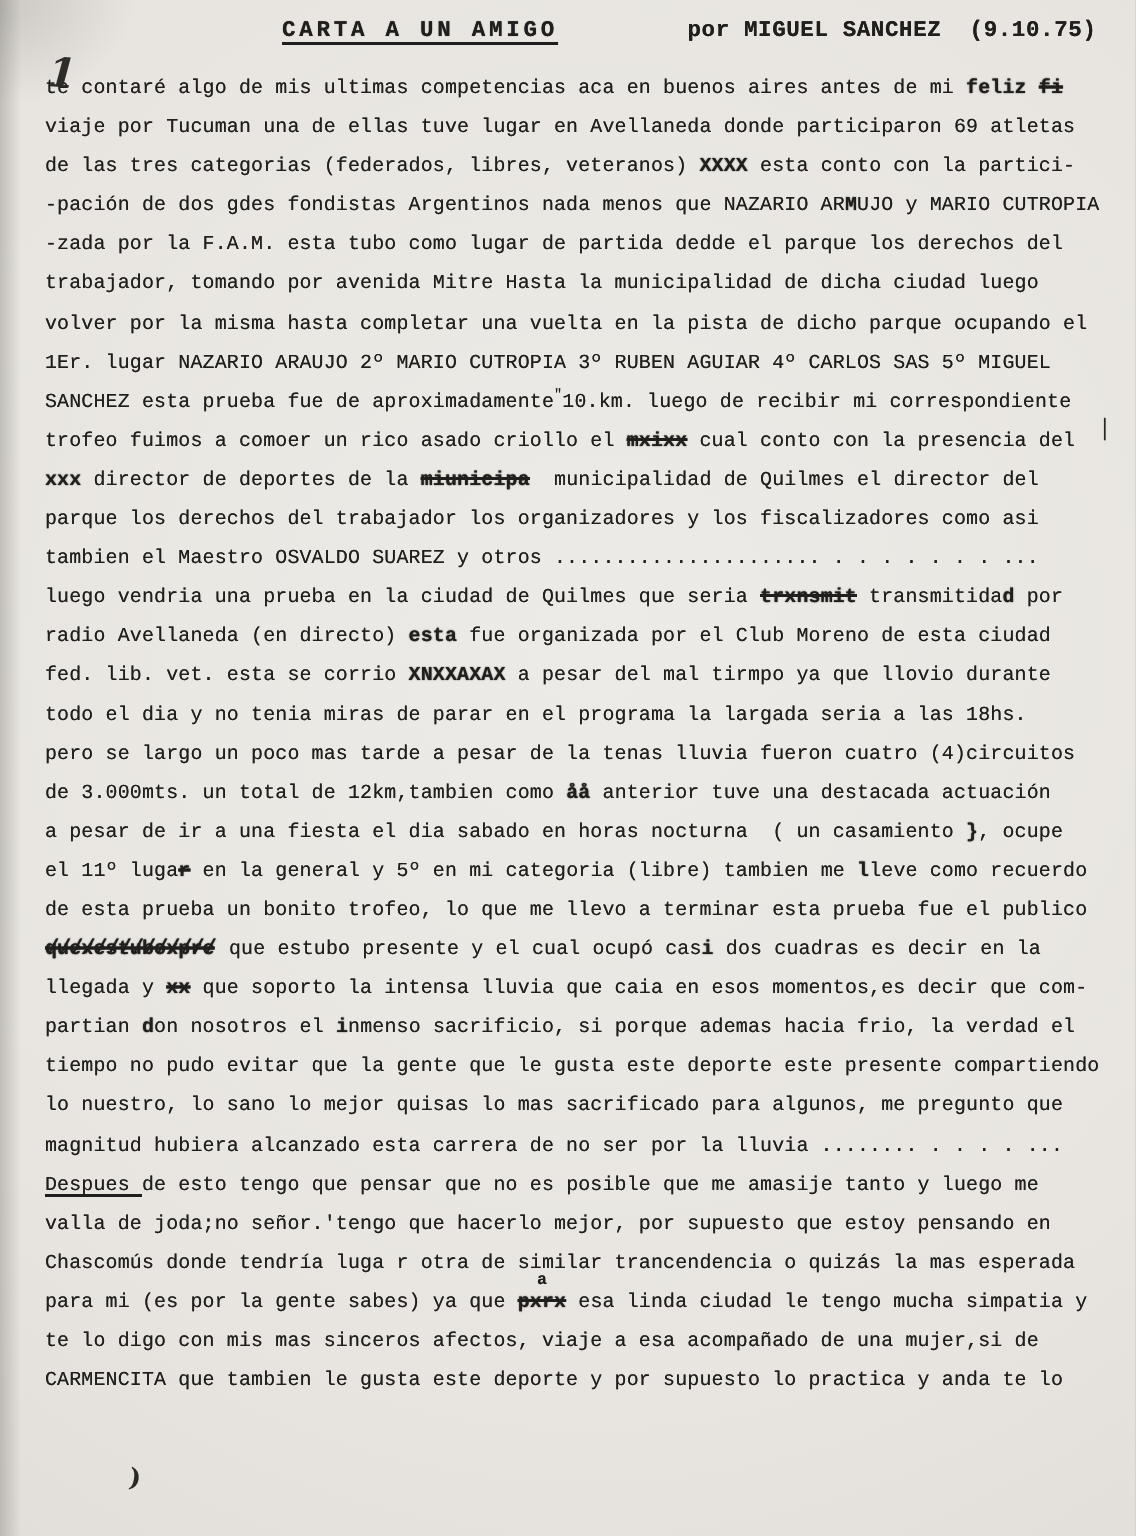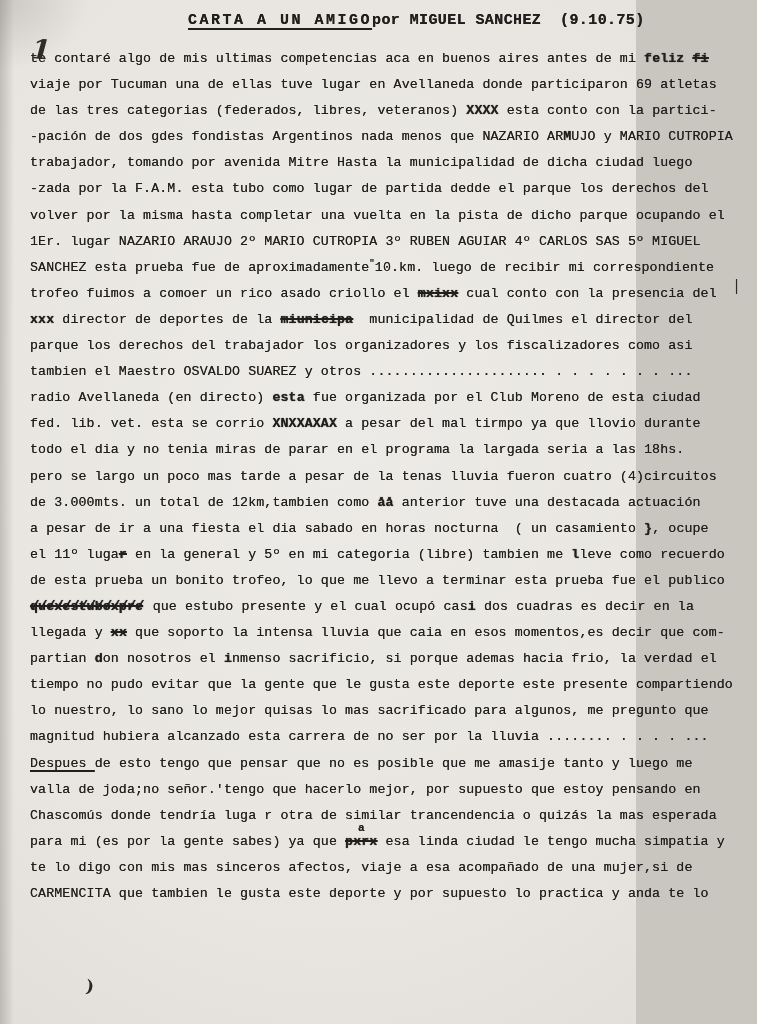--- a/index.html
+++ b/index.html
@@ -2,21 +2,21 @@
 <html><head>
 <meta charset="utf-8">
 <style>
   html,body{margin:0;padding:0;}
   body{
     width:757px;height:1024px;overflow:hidden;
     background:#c9c6c0;
     font-family:"Liberation Mono","DejaVu Sans Mono",monospace;
   }
   .paper{
-    position:relative;width:636px;height:1024px;
+    position:relative;width:757px;height:1024px;
     background:
       radial-gradient(ellipse 120% 90% at 52% 42%, #edebe7 0%, #e8e5e0 55%, #dcd9d3 100%);
     color:var(--ink,#201f1d);
     box-sizing:border-box;
     text-decoration:underline;
   }
   .paper::before{ 
     content:"";position:absolute;left:0;top:0;bottom:0;width:14px;
     background:linear-gradient(90deg, rgba(90,88,84,.28), rgba(90,88,84,0));
     pointer-events:none;
@@ -69,29 +69,30 @@
 <div class="paper" style="--ink: #201f1d;">
   <div class="hdr">
     <span class="title">CARTA A UN AMIGO</span>
     <span class="byline">por MIGUEL SANCHEZ  (9.10.75)</span>
   </div>
   <div class="body-text" id="lines">
       <div class="line"><span class="seg ">te contaré algo de mis ultimas competencias aca en buenos aires antes de mi </span><span class="seg b">feliz </span><span class="seg b s">fi</span></div>
       <div class="line"><span class="seg ">viaje por Tucuman una de ellas tuve lugar en Avellaneda donde participaron 69 atletas</span></div>
       <div class="line"><span class="seg ">de las tres categorias (federados, libres, veteranos) </span><span class="seg b">XXXX</span><span class="seg "> esta conto con la partici-</span></div>
       <div class="line"><span class="seg ">-pación de dos gdes fondistas Argentinos nada menos que NAZARIO AR</span><span class="seg b">M</span><span class="seg ">UJO y MARIO CUTROPIA</span></div>
+      <div class="line"><span class="seg ">-zada por la F.A.M. esta tubo como lugar de partida dedde el parque los derechos del</span></div>
       <div class="line"><span class="seg ">trabajador, tomando por avenida Mitre Hasta la municipalidad de dicha ciudad luego</span></div>
-      <div class="line"><span class="seg ">-zada por la F.A.M. esta tubo como lugar de partida dedde el parque los derechos del</span></div>
       <div class="line"><span class="seg ">volver por la misma hasta completar una vuelta en la pista de dicho parque ocupando el</span></div>
       <div class="line"><span class="seg ">1Er. lugar NAZARIO ARAUJO 2º MARIO CUTROPIA 3º RUBEN AGUIAR 4º CARLOS SAS 5º MIGUEL</span></div>
       <div class="line"><span class="seg ">SANCHEZ esta prueba fue de aproximadamente</span><span class="seg sup">″</span><span class="seg ">10.km. luego de recibir mi correspondiente</span></div>
       <div class="line"><span class="seg ">trofeo fuimos a comoer un rico asado criollo el </span><span class="seg b s">mxixx</span><span class="seg "> cual conto con la presencia del</span></div>
       <div class="line"><span class="seg b">xxx</span><span class="seg "> director de deportes de la </span><span class="seg b s">miunicipa</span><span class="seg ">  municipalidad de Quilmes el director del</span></div>
       <div class="line"><span class="seg ">parque los derechos del trabajador los organizadores y los fiscalizadores como asi</span></div>
       <div class="line"><span class="seg ">tambien el Maestro OSVALDO SUAREZ y otros ...................... . . . . . . . ...</span></div>
+      <div class="line"><span class="seg ">luego vendria una prueba en la ciudad de Quilmes que seria </span><span class="seg b s">trxnsmit</span><span class="seg "> transmitida</span><span class="seg b">d</span><span class="seg "> por</span></div>
       <div class="line"><span class="seg ">radio Avellaneda (en directo) </span><span class="seg b">esta</span><span class="seg "> fue organizada por el Club Moreno de esta ciudad</span></div>
       <div class="line"><span class="seg ">fed. lib. vet. esta se corrio </span><span class="seg b">XNXXAXAX</span><span class="seg "> a pesar del mal tirmpo ya que llovio durante</span></div>
       <div class="line"><span class="seg ">todo el dia y no tenia miras de parar en el programa la largada seria a las 18hs.</span></div>
       <div class="line"><span class="seg ">pero se largo un poco mas tarde a pesar de la tenas lluvia fueron cuatro (4)circuitos</span></div>
       <div class="line"><span class="seg ">de 3.000mts. un total de 12km,tambien como </span><span class="seg b">åå</span><span class="seg "> anterior tuve una destacada actuación</span></div>
       <div class="line"><span class="seg ">a pesar de ir a una fiesta el dia sabado en horas nocturna  ( un casamiento </span><span class="seg b">}</span><span class="seg ">, ocupe</span></div>
       <div class="line"><span class="seg ">el 11º luga</span><span class="seg b s">r</span><span class="seg "> en la general y 5º en mi categoria (libre) tambien me </span><span class="seg b">l</span><span class="seg ">leve como recuerdo</span></div>
       <div class="line"><span class="seg ">de esta prueba un bonito trofeo, lo que me llevo a terminar esta prueba fue el publico</span></div>
       <div class="line"><span class="seg b s">quexestuboxpre</span><span class="seg b ov">//////////////</span><span class="seg "> que estubo presente y el cual ocupó cas</span><span class="seg b">i</span><span class="seg "> dos cuadras es decir en la</span></div>
       <div class="line"><span class="seg ">llegada y </span><span class="seg b s">xx</span><span class="seg "> que soporto la intensa lluvia que caia en esos momentos,es decir que com-</span></div>

